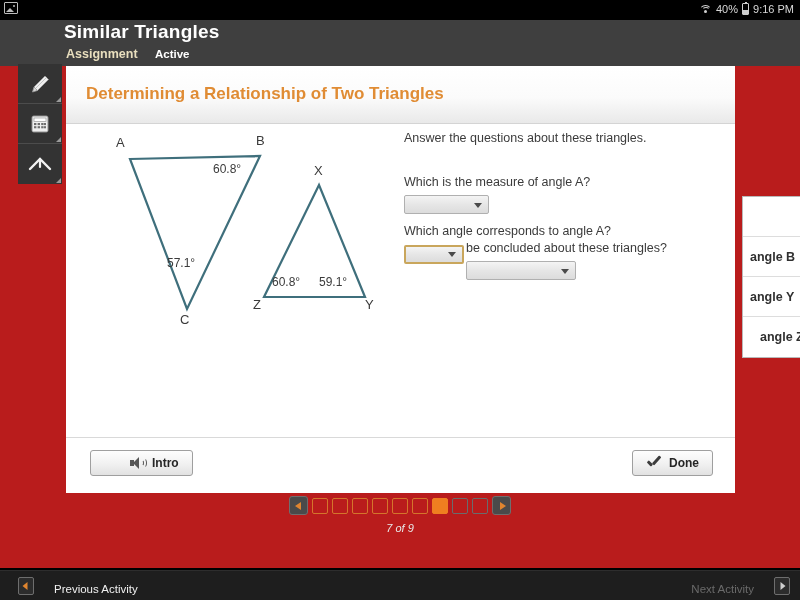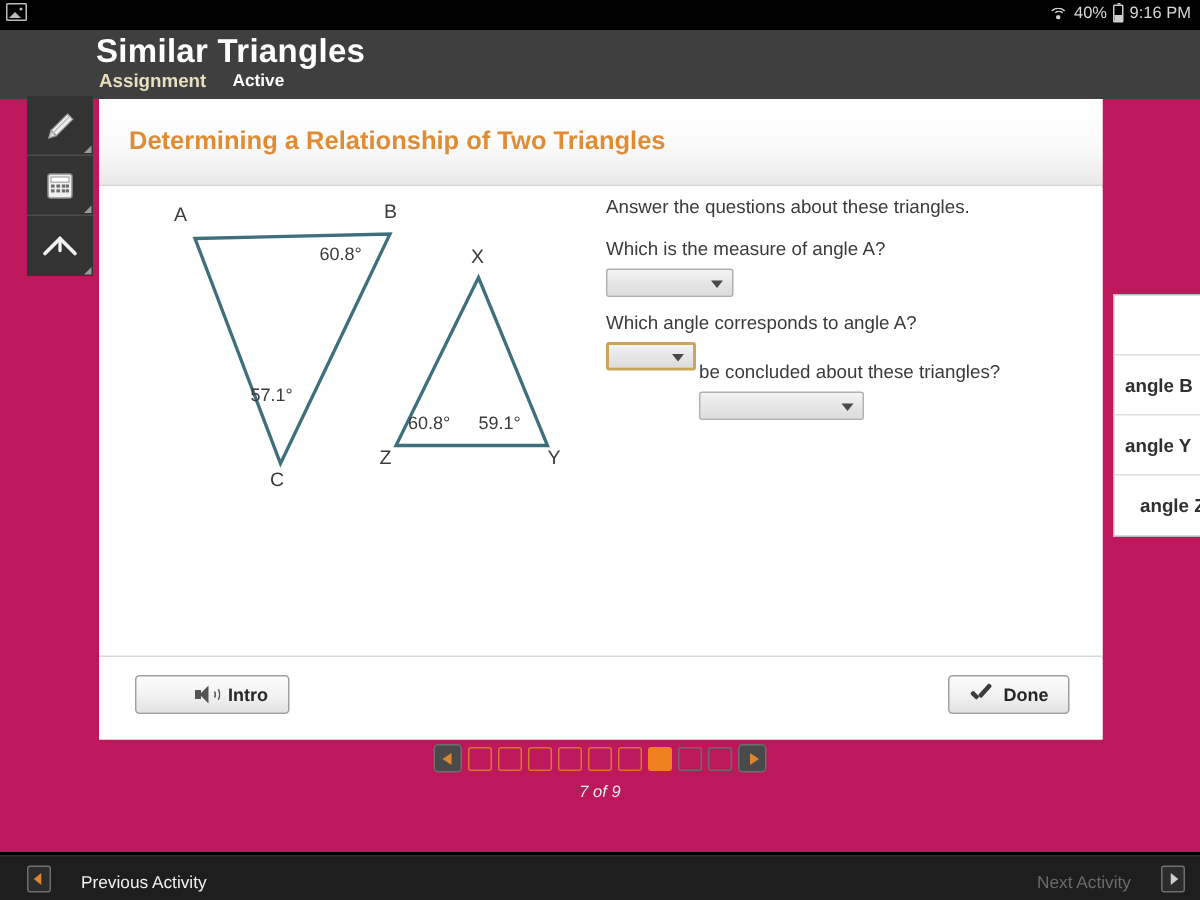--- a/index.html
+++ b/index.html
@@ -2,21 +2,21 @@
 <html><head>
 <meta charset="utf-8">
 <style>
   * { box-sizing: border-box; margin: 0; padding: 0; }
   html, body {
     width: 800px; height: 600px;
     background: #000;
     font-family: "Liberation Sans", sans-serif;
     overflow: hidden;
   }
-  #app { position: relative; width: 800px; height: 568px; background: #be185d; }
+  #app { position: relative; width: 800px; height: 568px; background: #b91c1c; }
 
   
   #statusbar {
     position: absolute; left: 0; top: 0; width: 800px; height: 20px;
     background: #000; color: #d8d8d8; font-size: 11px;
   }
   #statusbar .left { position: absolute; left: 4px; top: 2px; }
   #statusbar .right {
     position: absolute; right: 6px; top: 3px;
     display: flex; align-items: center; gap: 4px; font-size: 11px;
@@ -50,21 +50,21 @@
   }
   .batt-icon::before {
     content: ""; position: absolute; left: 1.7px; top: -2.4px;
     width: 2.4px; height: 1.6px; background: #cfcfcf;
   }
 
   
   #header { position: absolute; left: 0; top: 20px; width: 800px; height: 46px; background: #3f3f3f; }
   #page-title {
     position: absolute; left: 64px; top: 1px;
-    font-size: 22px; font-weight: bold; color: #ffffff; letter-spacing: .2px;
+    font-size: 19px; font-weight: bold; color: #ffffff; letter-spacing: .2px;
   }
   #subtitle-assignment {
     position: absolute; left: 66px; top: 27px;
     font-size: 12.5px; font-weight: bold; color: #e9dfbe;
   }
   #subtitle-active {
     position: absolute; left: 155px; top: 28px;
     font-size: 11.5px; font-weight: bold; color: #ffffff;
   }
 
@@ -315,21 +315,21 @@
         <span class="fig-label" style="left:240px; top:34px;">X</span>
         <span class="fig-label" style="left:179px; top:168px;">Z</span>
         <span class="fig-label" style="left:291px; top:168px;">Y</span>
         
         <span class="fig-angle" style="left:198px; top:146px;">60.8°</span>
         <span class="fig-angle" style="left:245px; top:146px;">59.1°</span>
       </div>
 
       <div id="questions">
 
-        <div class="q-text" style="margin-bottom:14px;">Answer the questions about these triangles.</div>
+        <div class="q-text" style="margin-bottom:30px;">Answer the questions about these triangles.</div>
 
         <div class="q-block">
           <div class="q-text">Which is the measure of angle A?</div>
           <div class="sel" id="sel-measure">
             <span class="caret"></span>
           </div>
         </div>
 
         <div class="q-block">
           <div class="q-text">Which angle corresponds to angle A?</div>

